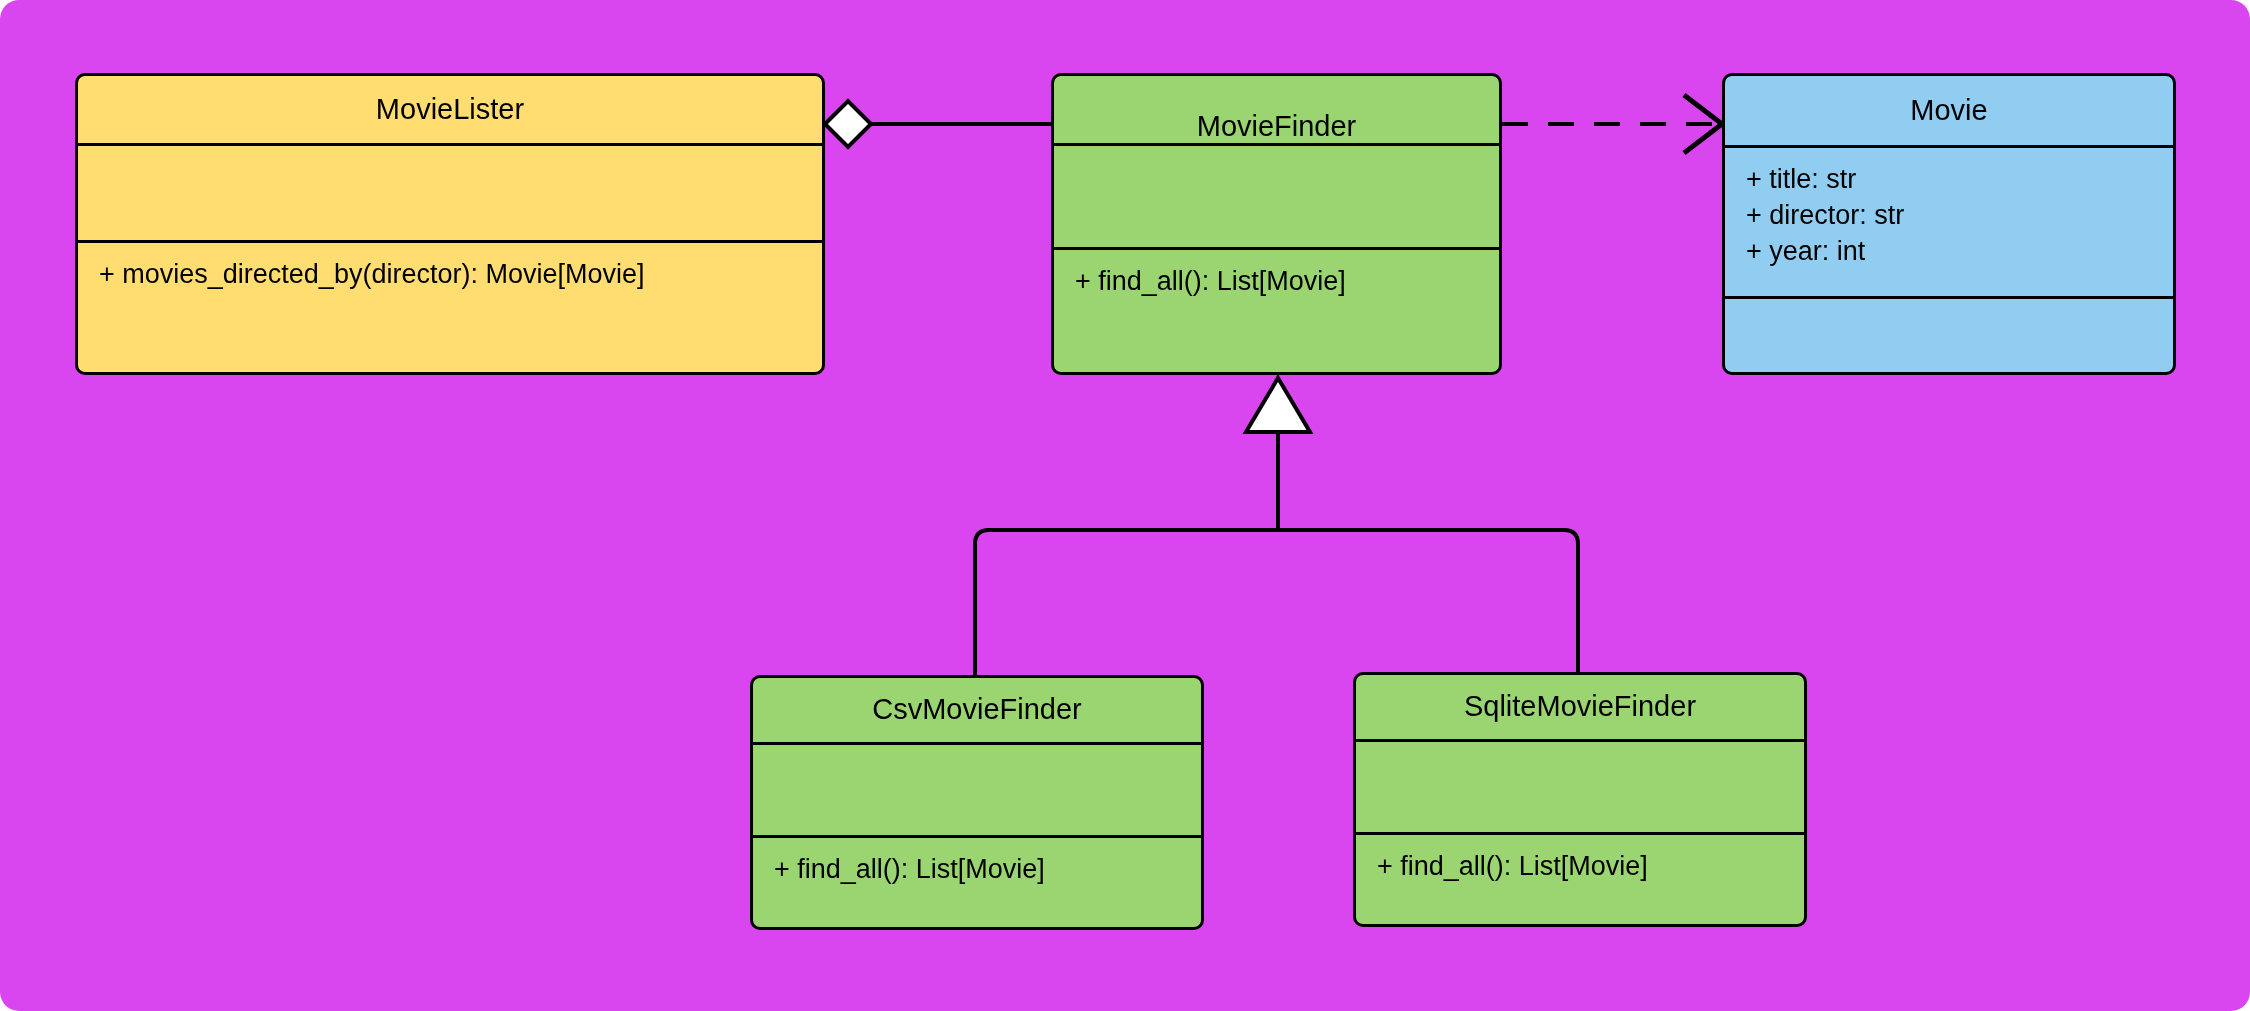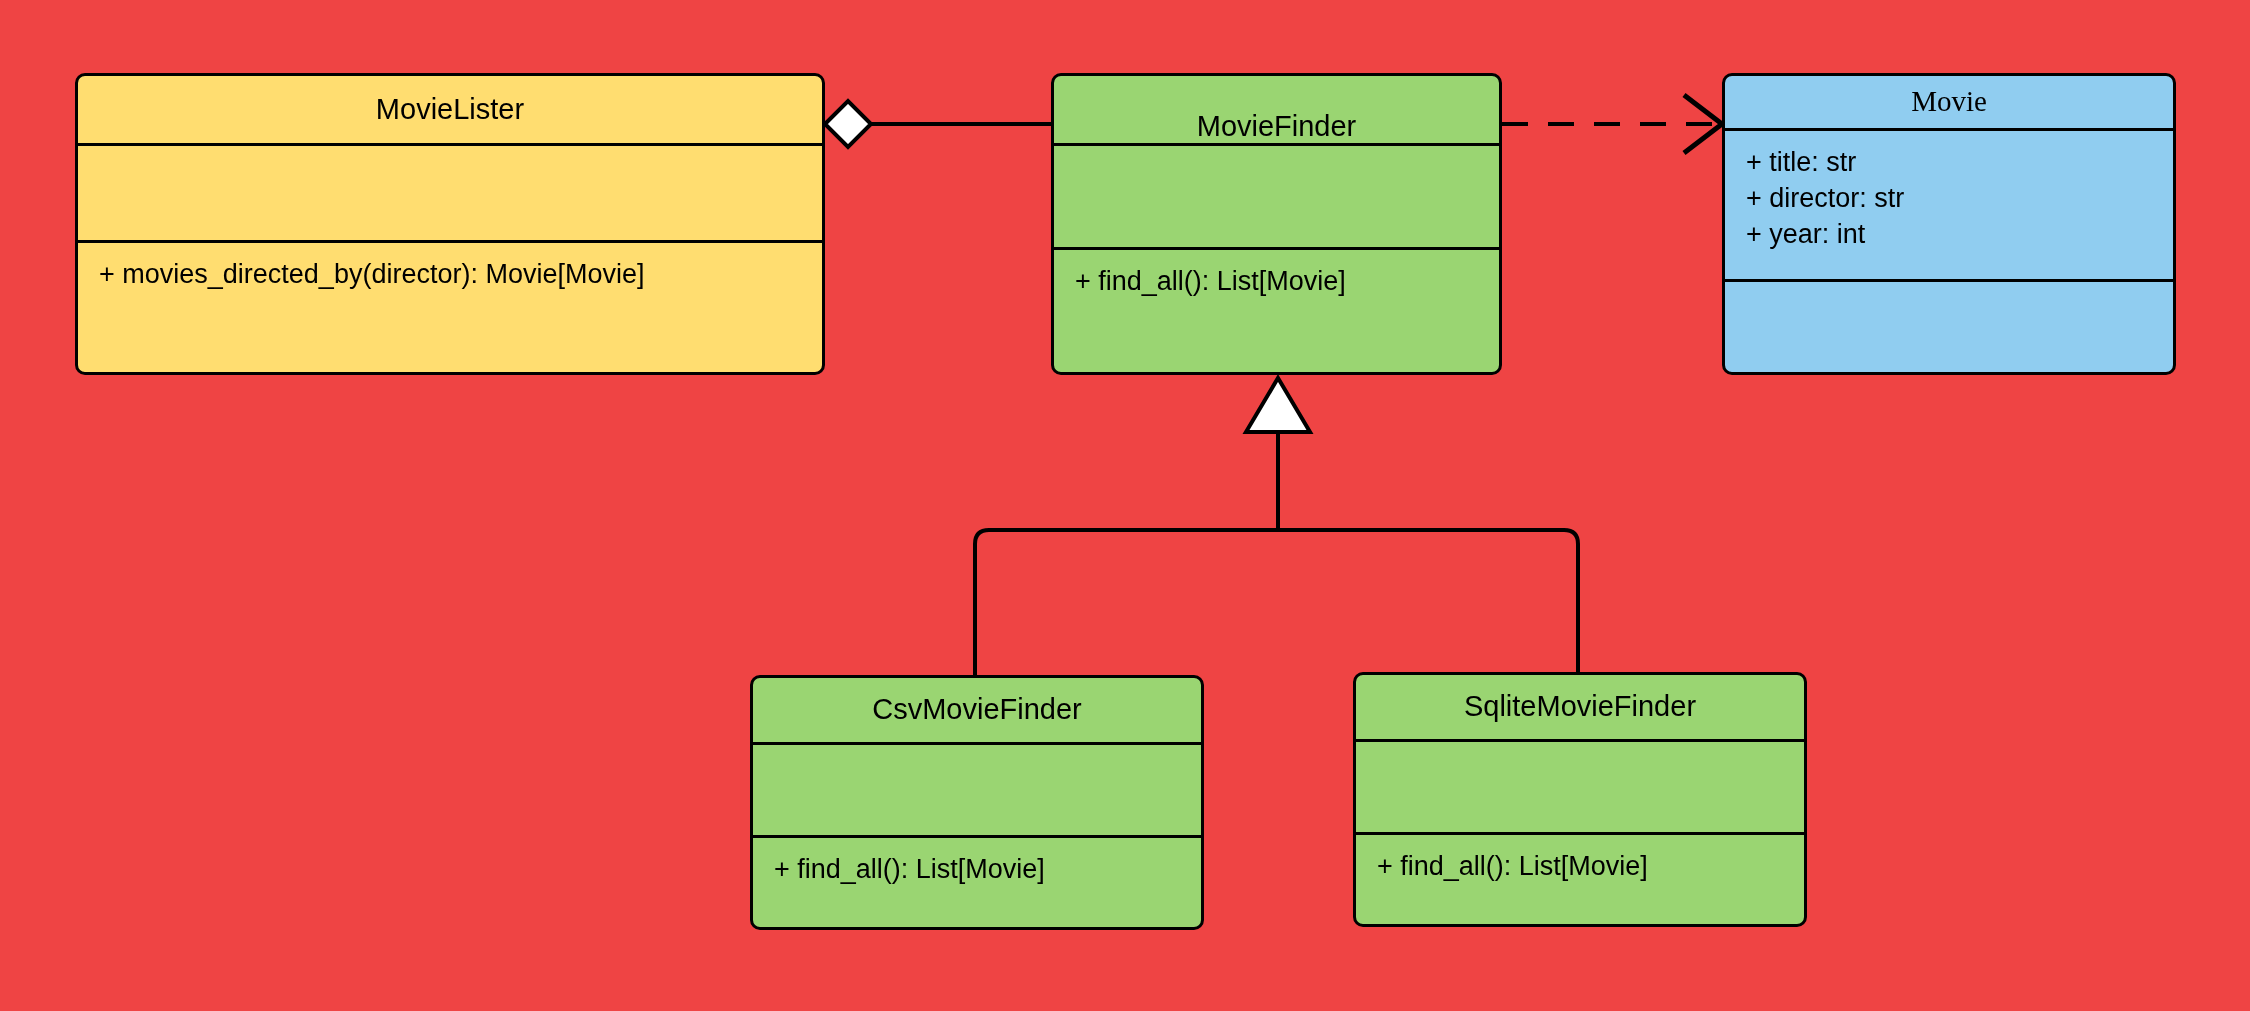--- a/index.html
+++ b/index.html
@@ -8,22 +8,23 @@
     padding: 0;
     background: #ffffff;
   }
   body {
     font-family: "Liberation Sans", sans-serif;
   }
   #canvas {
     position: relative;
     width: 2250px;
     height: 1011px;
-    background: #ef4444;
+    background: #d946ef;
     overflow: hidden;
+    border-radius: 19px;
   }
   #edge-layer {
     position: absolute;
     left: 0;
     top: 0;
     width: 2250px;
     height: 1011px;
     pointer-events: none;
   }
   .uml-class {
@@ -111,21 +112,21 @@
     <div class="compartment name-compartment" style="height:67px;align-items:flex-end;">
       <span class="class-name">MovieFinder</span>
     </div>
     <div class="compartment divided empty-compartment" style="height:104px;"></div>
     <div class="compartment divided member-list" style="flex:1 1 auto;">
       <div class="member">+ find_all(): List[Movie]</div>
     </div>
   </div>
 
   <div class="uml-class" id="class-movie" style="left: 1722px; top: 73px; width: 454px; height: 302px; background: rgb(144, 205, 240);">
-    <div class="compartment name-compartment" style="height:52px;font-family:Liberation Serif, serif;">
+    <div class="compartment name-compartment" style="height:69px;">
       <span class="class-name">Movie</span>
     </div>
     <div class="compartment divided member-list" style="height:151px;">
       <div class="member">+ title: str</div>
       <div class="member">+ director: str</div>
       <div class="member">+ year: int</div>
     </div>
     <div class="compartment divided empty-compartment" style="flex:1 1 auto;"></div>
   </div>
 

